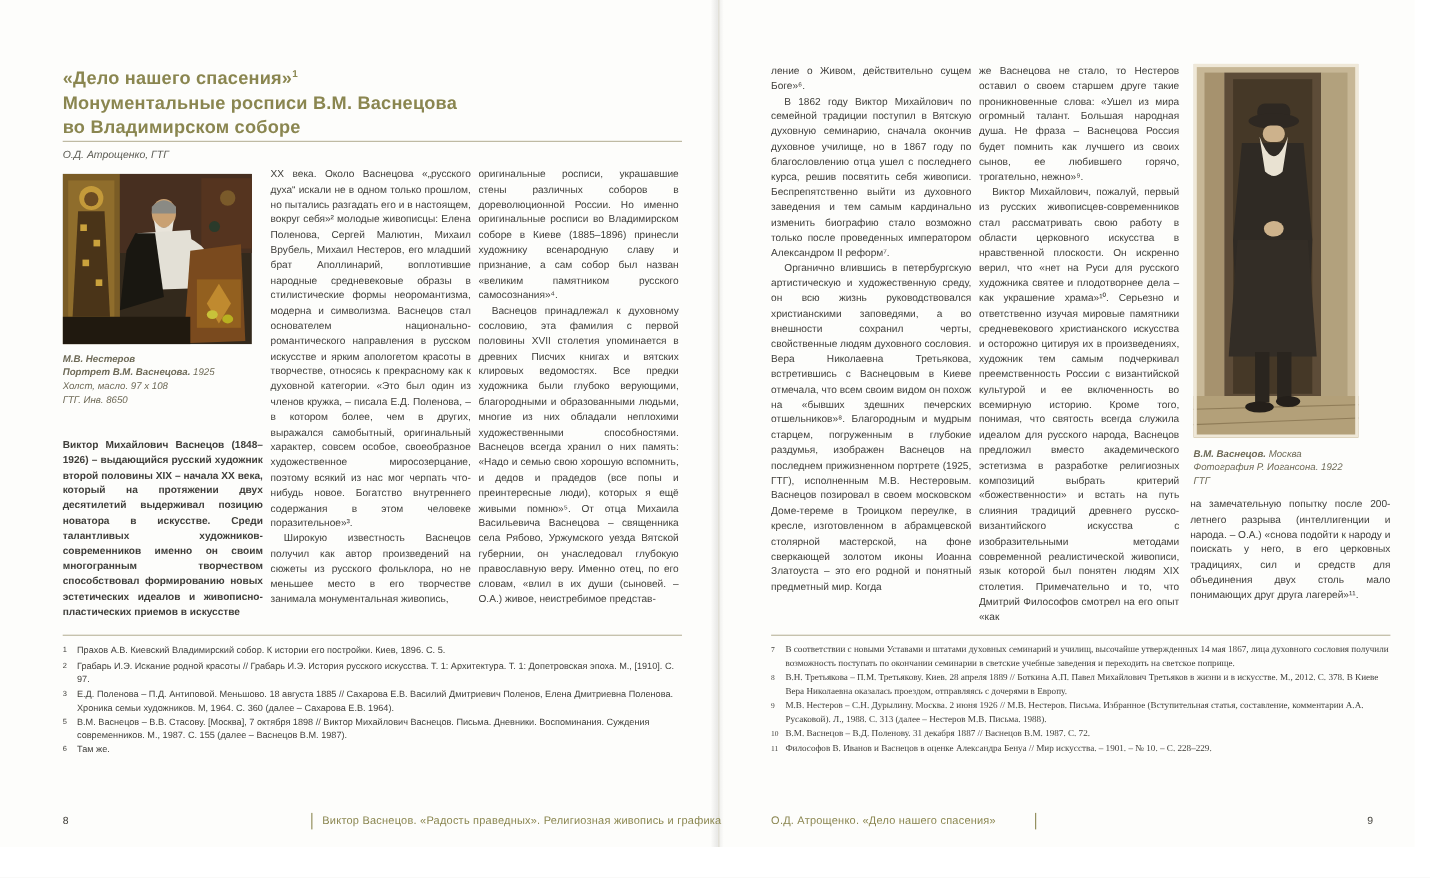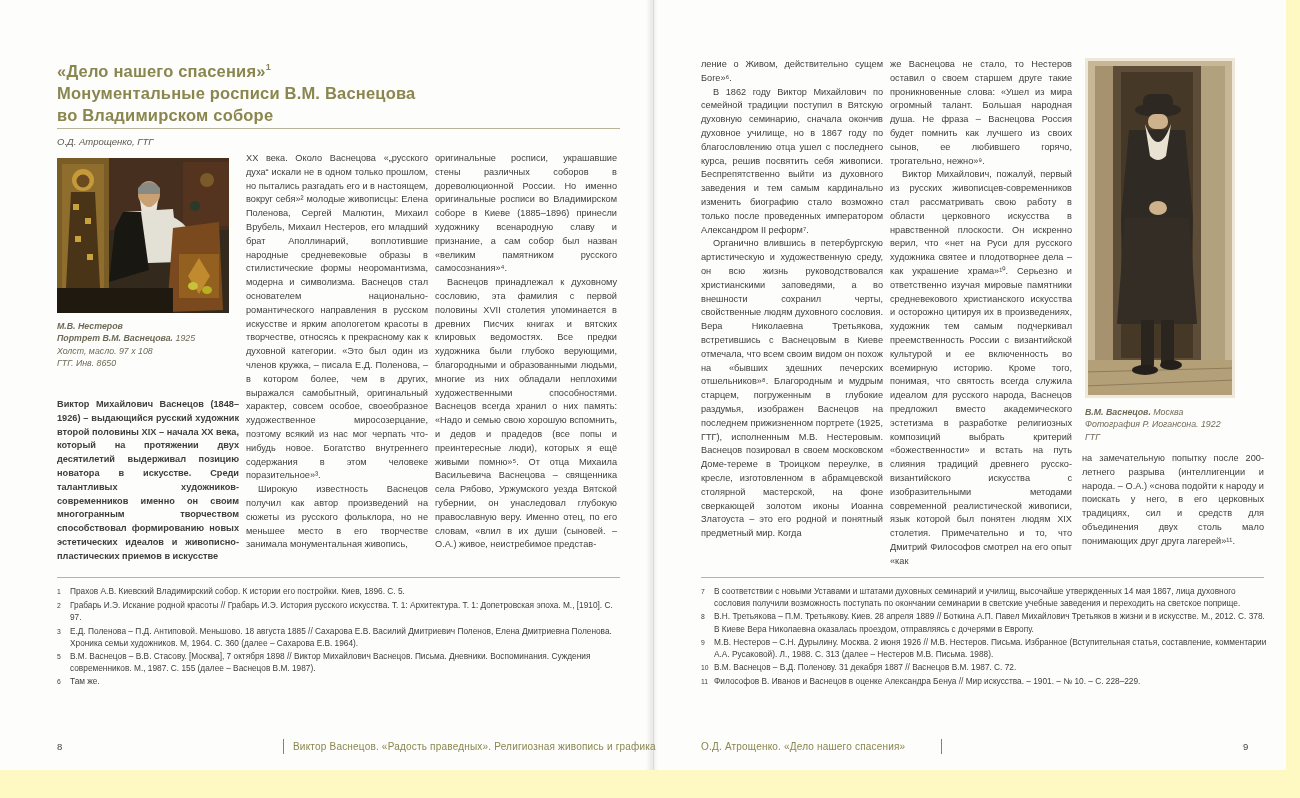--- a/index.html
+++ b/index.html
@@ -1,17 +1,17 @@
 <!DOCTYPE html>
 <html lang="ru"><head>
 <meta charset="utf-8">
 <style>
   html,body{margin:0;padding:0;}
   body{background:#d6d5d2;font-family:"Liberation Sans",sans-serif;}
-  .canvas{position:relative;width:1300px;height:798px;background:#fef9c3;overflow:hidden;}
+  .canvas{position:relative;width:1300px;height:798px;background:#ffffff;overflow:hidden;}
   .sheet{position:absolute;left:0;top:0;width:1286px;height:770px;background:#fdfdfb;}
   .gutter{position:absolute;left:646px;top:0;width:12px;height:770px;
     background:linear-gradient(to right,rgba(0,0,0,0) 0%,rgba(0,0,0,0.08) 50%,rgba(0,0,0,0) 100%);}
   .gutter-line{position:absolute;left:653px;top:0;width:1px;height:770px;background:#dddacf;}
 
   
   .title-block{position:absolute;left:57px;top:56px;width:560px;}
   .title-line{font-size:16.5px;font-weight:bold;color:#8a8650;line-height:22px;letter-spacing:.2px;}
   .tref{font-size:9px;font-weight:bold;color:#8a8650;vertical-align:super;}
   .title-rule{position:absolute;left:57px;top:128px;width:563px;height:1px;background:#b9b39a;}
@@ -48,21 +48,21 @@
   .fn-left{left:57px;}
   .pn-left{left:57px;}
   .fg-left{left:283px;}
 
   
   .pr-c1{left:701px;top:58px;}
   .pr-c2{left:890px;top:58px;}
   .pr-c3{left:1082px;top:452px;}
   .caption-right{left:1085px;top:406px;width:180px;}
   .fn-rule-right{left:701px;}
-  .fn-right{left:701px;}
+  .fn-right{left:701px;font-family:Liberation Serif, serif;}
   .pn-right{left:1243px;}
   .fg-right{left:701px;gap:36px;}
 </style>
 </head>
 <body>
 
 <div class="canvas">
   <div class="sheet"></div>
   <div class="gutter"></div>
   <div class="gutter-line"></div>

